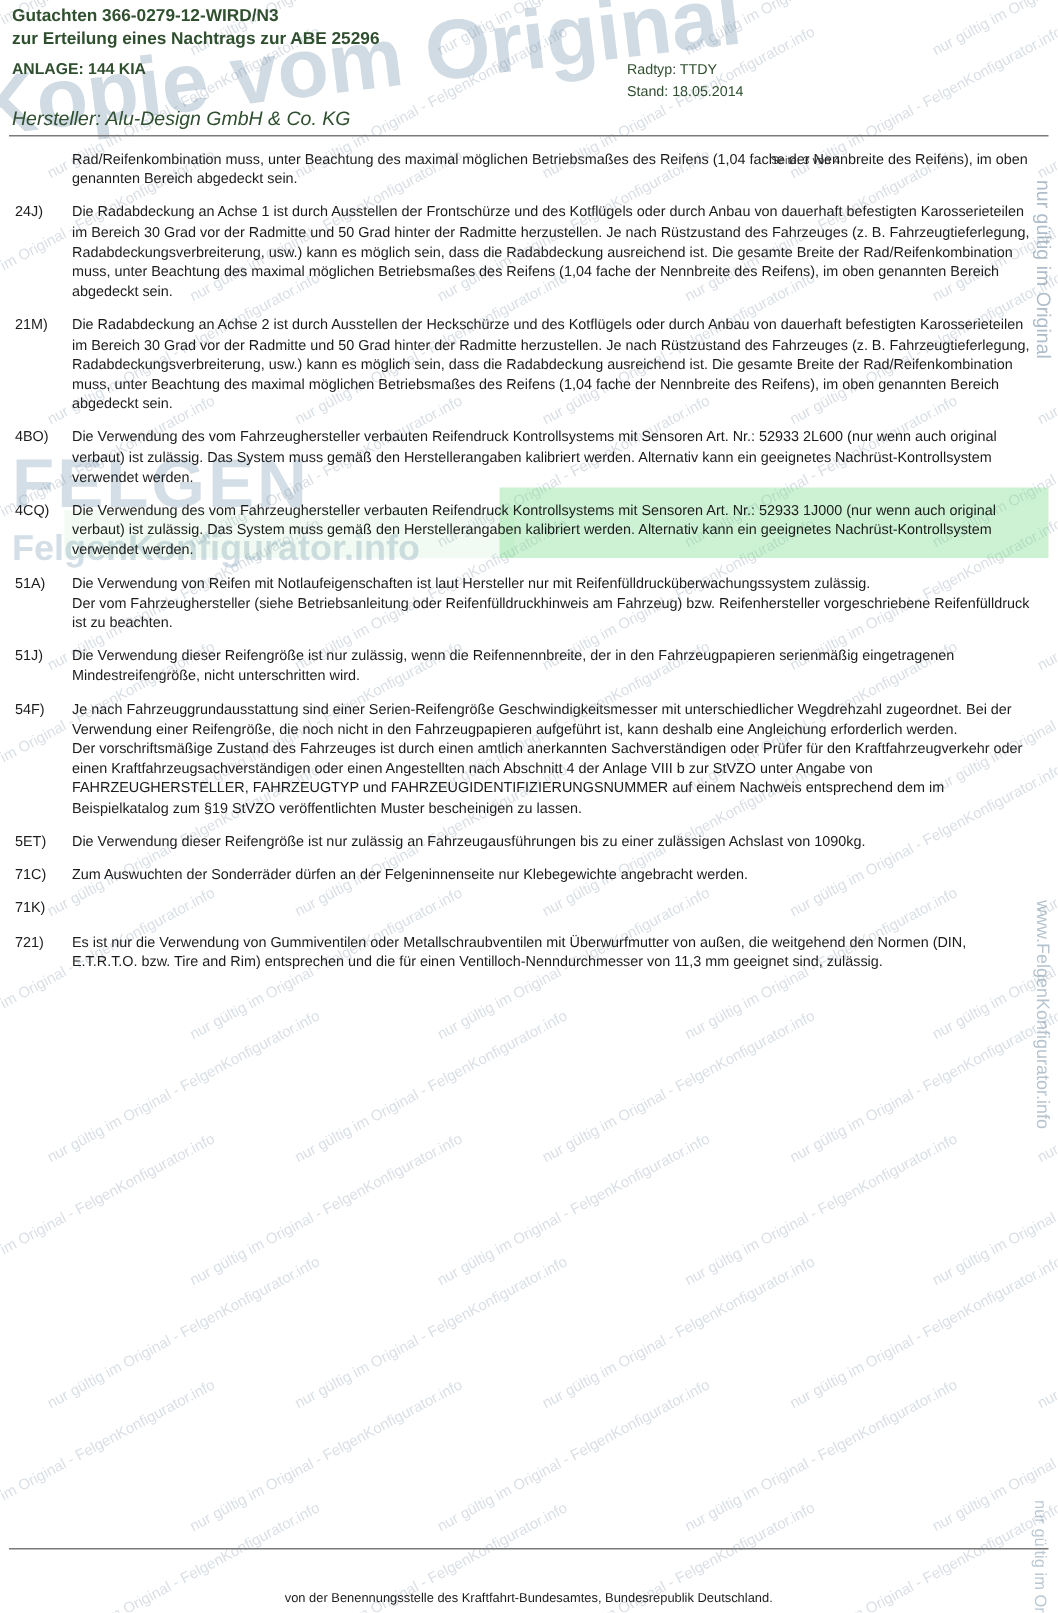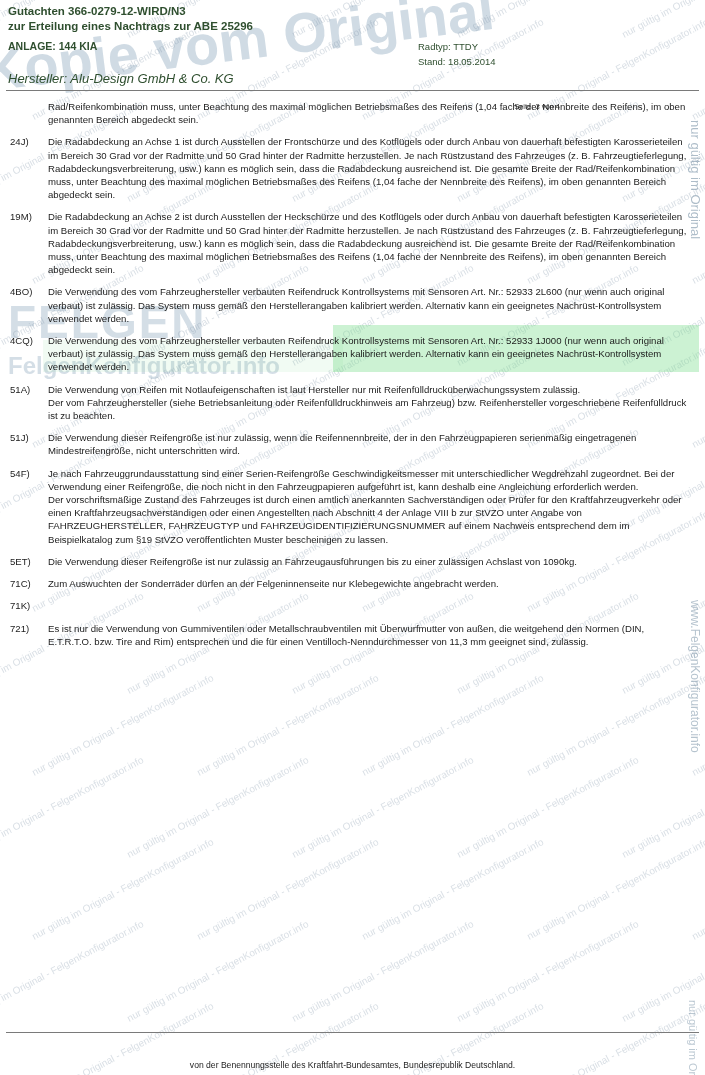--- a/index.html
+++ b/index.html
@@ -374,21 +374,21 @@
         <p>Rad/Reifenkombination muss, unter Beachtung des maximal möglichen Betriebsmaßes des Reifens (1,04 fache der Nennbreite des Reifens), im oben genannten Bereich abgedeckt sein.</p>
       </div>
     </div>
     <div class="para">
       <div class="code">24J)</div>
       <div class="txt">
         <p>Die Radabdeckung an Achse 1 ist durch Ausstellen der Frontschürze und des Kotflügels oder durch Anbau von dauerhaft befestigten Karosserieteilen im Bereich 30 Grad vor der Radmitte und 50 Grad hinter der Radmitte herzustellen. Je nach Rüstzustand des Fahrzeuges (z. B. Fahrzeugtieferlegung, Radabdeckungsverbreiterung, usw.) kann es möglich sein, dass die Radabdeckung ausreichend ist. Die gesamte Breite der Rad/Reifenkombination muss, unter Beachtung des maximal möglichen Betriebsmaßes des Reifens (1,04 fache der Nennbreite des Reifens), im oben genannten Bereich abgedeckt sein.</p>
       </div>
     </div>
     <div class="para">
-      <div class="code">19M)</div>
+      <div class="code">21M)</div>
       <div class="txt">
         <p>Die Radabdeckung an Achse 2 ist durch Ausstellen der Heckschürze und des Kotflügels oder durch Anbau von dauerhaft befestigten Karosserieteilen im Bereich 30 Grad vor der Radmitte und 50 Grad hinter der Radmitte herzustellen. Je nach Rüstzustand des Fahrzeuges (z. B. Fahrzeugtieferlegung, Radabdeckungsverbreiterung, usw.) kann es möglich sein, dass die Radabdeckung ausreichend ist. Die gesamte Breite der Rad/Reifenkombination muss, unter Beachtung des maximal möglichen Betriebsmaßes des Reifens (1,04 fache der Nennbreite des Reifens), im oben genannten Bereich abgedeckt sein.</p>
       </div>
     </div>
     <div class="para">
       <div class="code">4BO)</div>
       <div class="txt">
         <p>Die Verwendung des vom Fahrzeughersteller verbauten Reifendruck Kontrollsystems mit Sensoren Art. Nr.: 52933 2L600 (nur wenn auch original verbaut) ist zulässig. Das System muss gemäß den Herstellerangaben kalibriert werden. Alternativ kann ein geeignetes Nachrüst-Kontrollsystem verwendet werden.</p>
       </div>
     </div>

